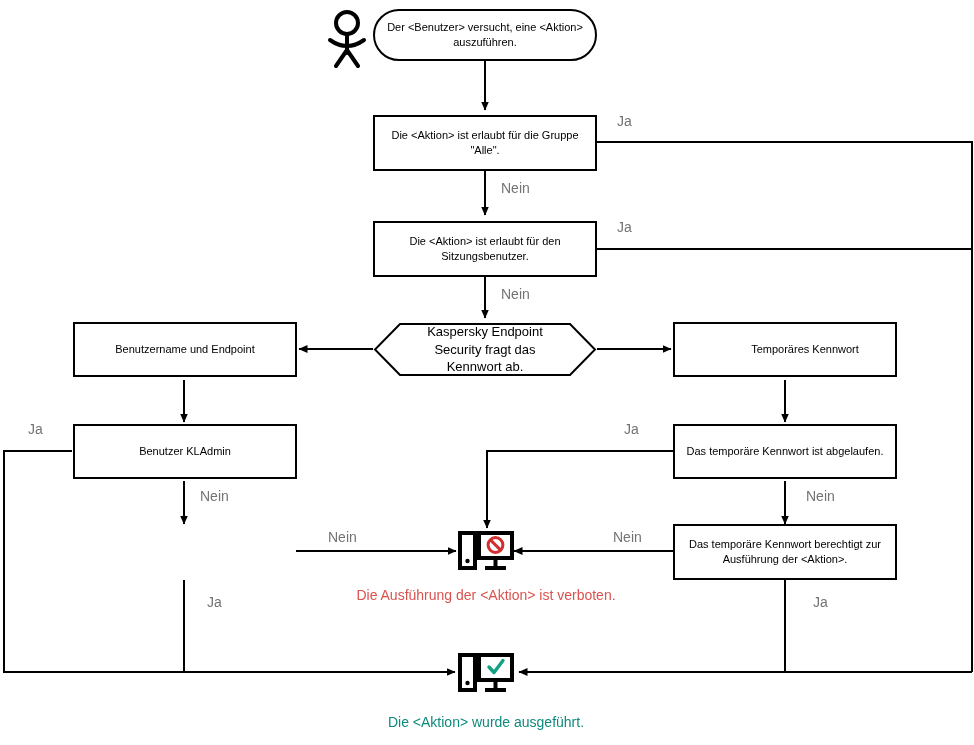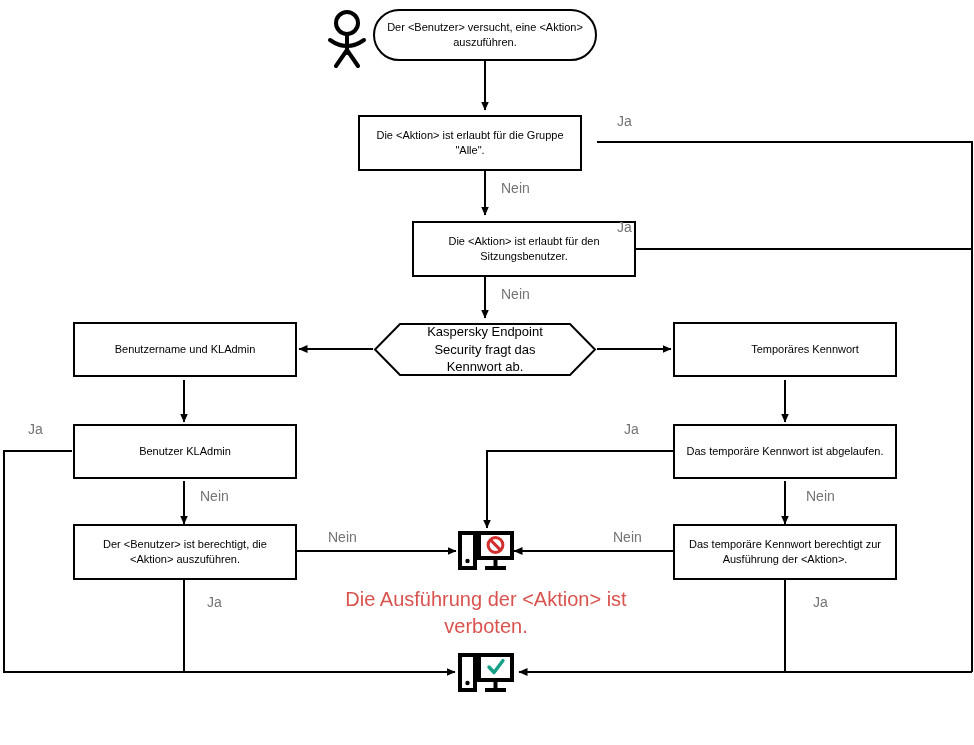--- a/index.html
+++ b/index.html
@@ -88,21 +88,21 @@
 
   
   .endpoint-icon {
     position: absolute;
   }
 
   
   .outcome-caption {
     position: absolute;
     text-align: center;
-    font-size: 20px;
+    font-size: 14px;
     line-height: 1.35;
     white-space: pre-line;
   }
   .outcome-denied { color: #d9534f; }
   .outcome-allowed { color: #0e8a7d; }
 </style>
 </head>
 <body>
 
 <div id="canvas">
@@ -158,56 +158,53 @@
       <path d="M8,32 Q25,44 42,32" stroke="#000" stroke-width="4" fill="none" stroke-linecap="round"></path>
       <path d="M25,42 L14,58" stroke="#000" stroke-width="4" fill="none" stroke-linecap="round"></path>
       <path d="M25,42 L36,58" stroke="#000" stroke-width="4" fill="none" stroke-linecap="round"></path>
     </svg>
   </div>
 
   <div class="node terminator" style="left:373px; top:9px; width:224px; height:52px;">
     <span>Der &lt;Benutzer&gt; versucht, eine &lt;Aktion&gt; auszuführen.</span>
   </div>
 
-  <div class="node" style="left:358px; top:115px; width:224px; height:56px;">
+  <div class="node" style="left:373px; top:115px; width:224px; height:56px;">
     <span>Die &lt;Aktion&gt; ist erlaubt für die Gruppe "Alle".</span>
   </div>
 
-  <div class="node" style="left:373px; top:221px; width:224px; height:56px;margin-left:39px;">
+  <div class="node" style="left:373px; top:221px; width:224px; height:56px;">
     <span>Die &lt;Aktion&gt; ist erlaubt für den Sitzungsbenutzer.</span>
   </div>
 
   <div class="hexwrap" style="left:373px; top:322px; width:224px; height:55px;">
     <svg width="224" height="55" viewBox="0 0 224 55">
       <polygon points="27,2 197,2 222,27.5 197,53 27,53 2,27.5" fill="#ffffff" stroke="#000000" stroke-width="2"></polygon>
     </svg>
     <div class="hexlabel">
       <span>Kaspersky Endpoint Security fragt das Kennwort ab.</span>
     </div>
   </div>
 
   <div class="node" style="left:73px; top:322px; width:224px; height:55px;">
-    <span>Benutzername und KLAdmin</span>
+    <span>Benutzername und Endpoint</span>
   </div>
 
   <div class="node" style="left:673px; top:322px; width:224px; height:55px;padding-left:48px;">
     <span>Temporäres Kennwort</span>
   </div>
 
   <div class="node" style="left:73px; top:424px; width:224px; height:55px;">
     <span>Benutzer KLAdmin</span>
   </div>
 
   <div class="node" style="left:673px; top:424px; width:224px; height:55px;">
     <span>Das temporäre Kennwort ist abgelaufen.</span>
   </div>
 
-  <div class="node" style="left:73px; top:524px; width:224px; height:56px;">
-    <span>Der &lt;Benutzer&gt; ist berechtigt, die &lt;Aktion&gt; auszuführen.</span>
-  </div>
 
   <div class="node" style="left:673px; top:524px; width:224px; height:56px;text-align:center;">
     <span>Das temporäre Kennwort berechtigt zur Ausführung der &lt;Aktion&gt;.</span>
   </div>
 
   <div class="edge-label" style="left:617px; top:113px;">Ja</div>
   <div class="edge-label" style="left:501px; top:180px;">Nein</div>
 
   <div class="edge-label" style="left:617px; top:219px;">Ja</div>
   <div class="edge-label" style="left:501px; top:286px;">Nein</div>
@@ -244,14 +241,15 @@
     <svg width="56" height="48" viewBox="0 0 56 48">
       <rect x="2" y="5" width="15" height="35" fill="none" stroke="#000" stroke-width="4"></rect>
       <circle cx="9.5" cy="33" r="2.2" fill="#000"></circle>
       <rect x="21" y="5" width="33" height="25" fill="none" stroke="#000" stroke-width="4"></rect>
       <path d="M37.5,30 L37.5,38" stroke="#000" stroke-width="4"></path>
       <path d="M27,40 L48,40" stroke="#000" stroke-width="4"></path>
 
       <path d="M31,17 L36,22.5 L45,10.5" fill="none" stroke="#14a085" stroke-width="3.4" stroke-linecap="round" stroke-linejoin="round"></path>
     </svg>
   </div>
+  <div class="outcome-caption outcome-allowed" style="left:340px; top:713px; width:292px;">Die &lt;Aktion&gt; wurde ausgeführt.</div>
 
 </div>
 
 </body></html>

